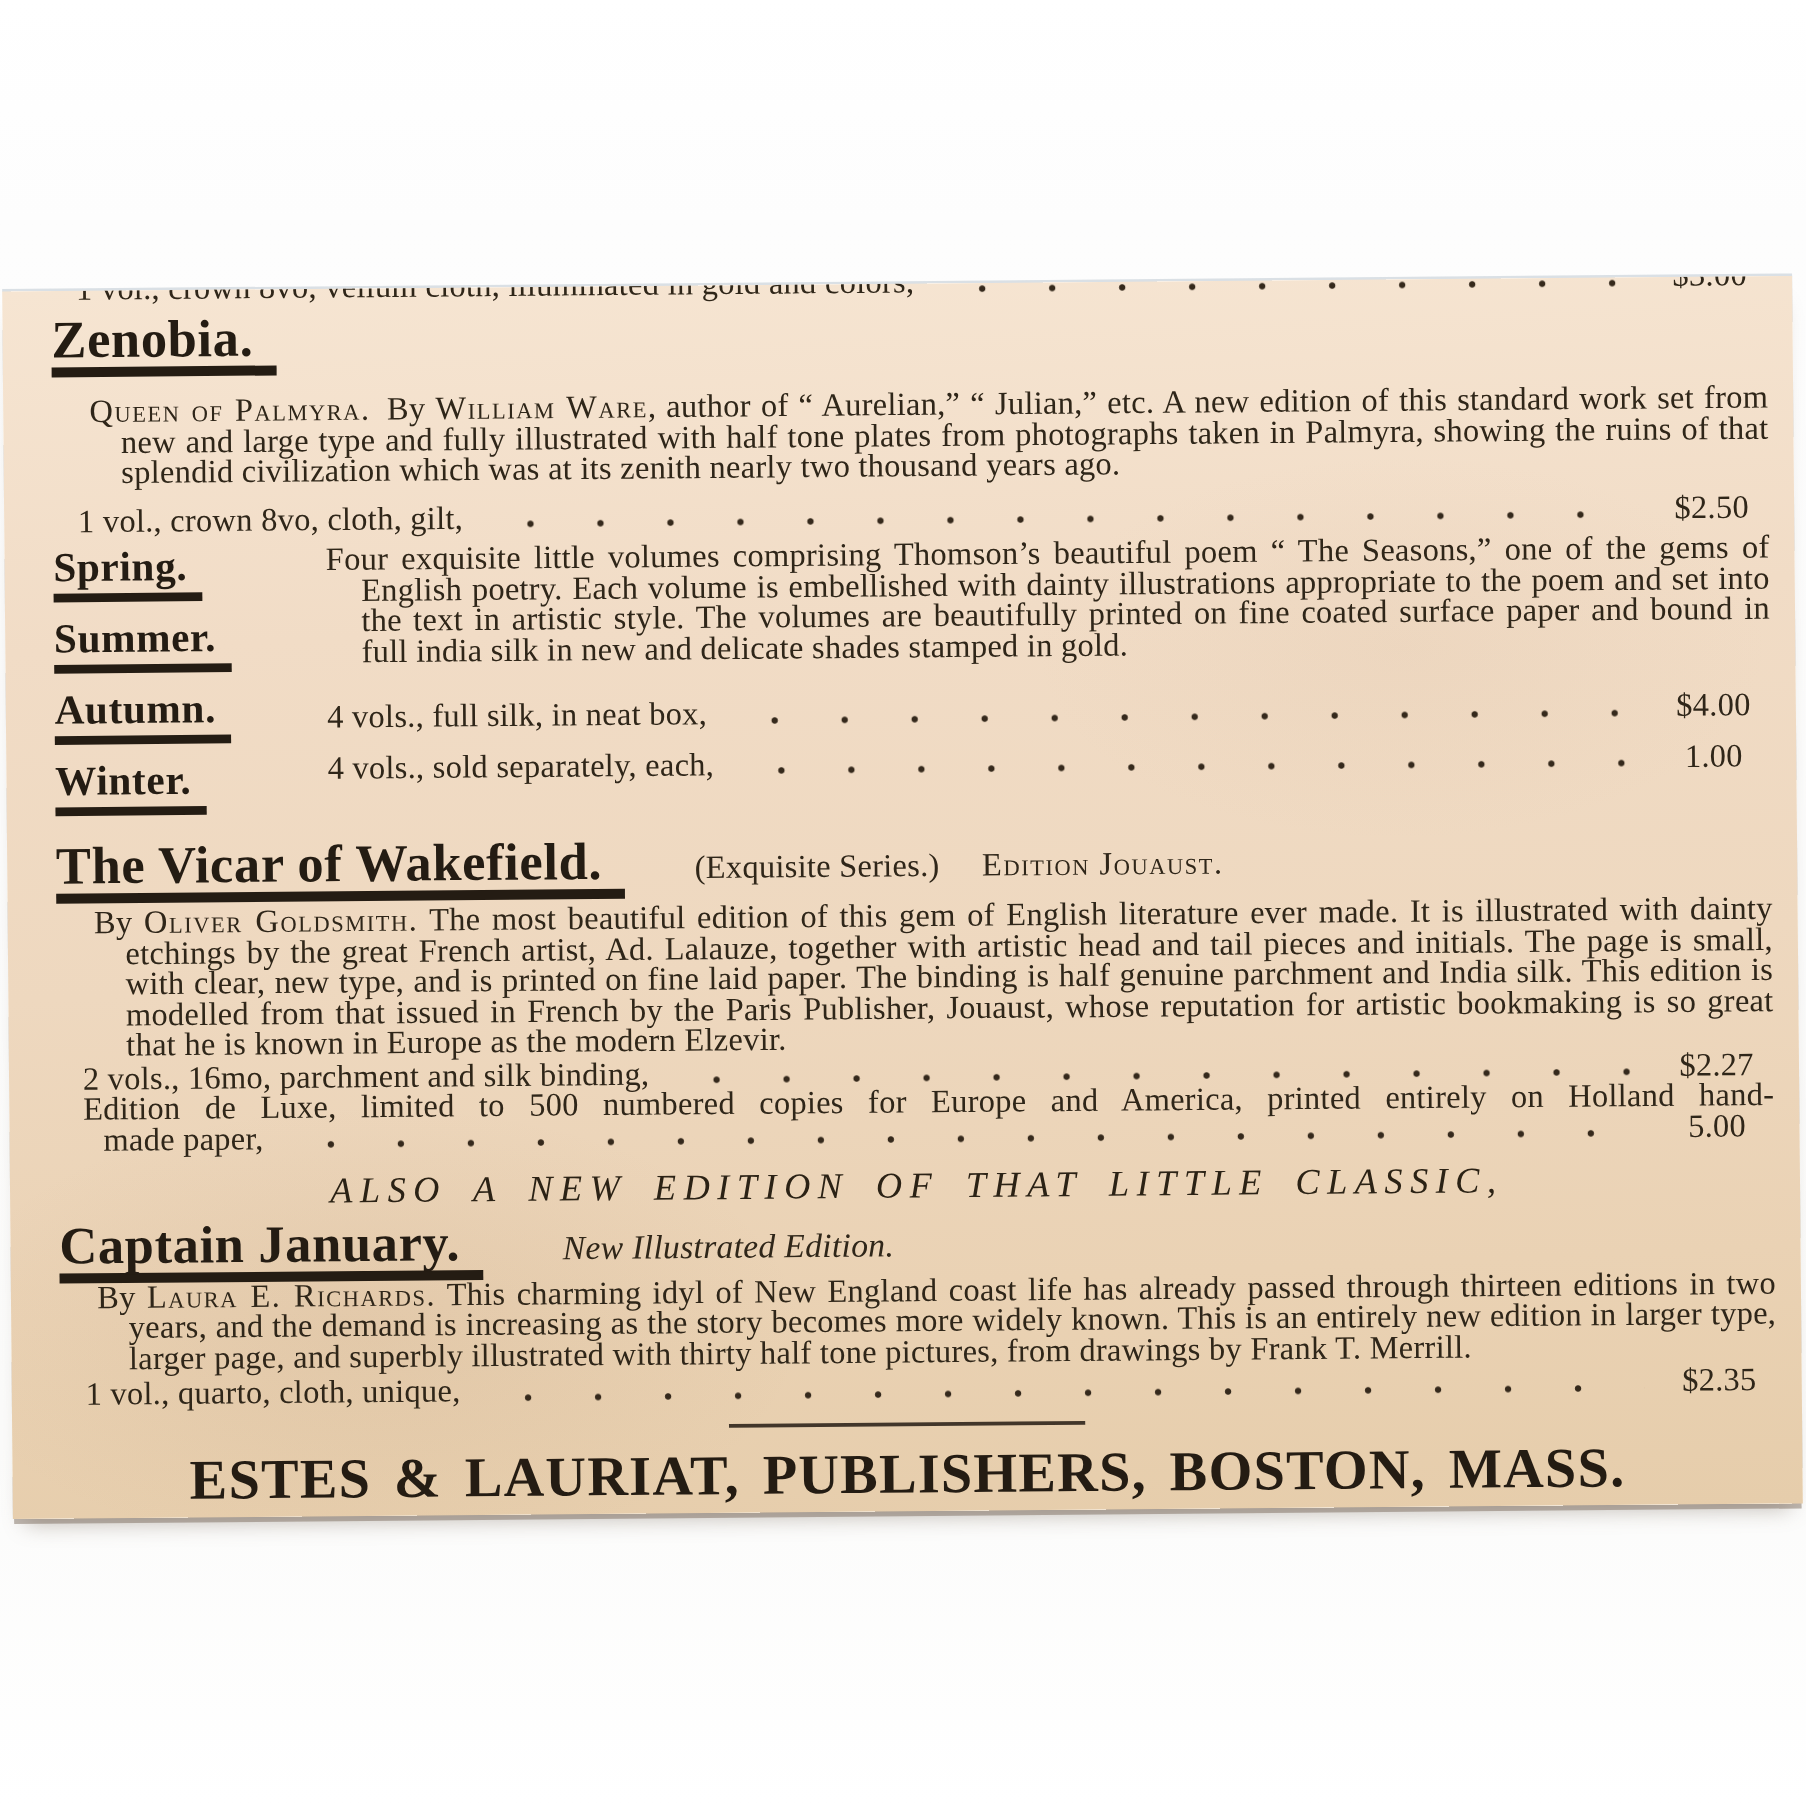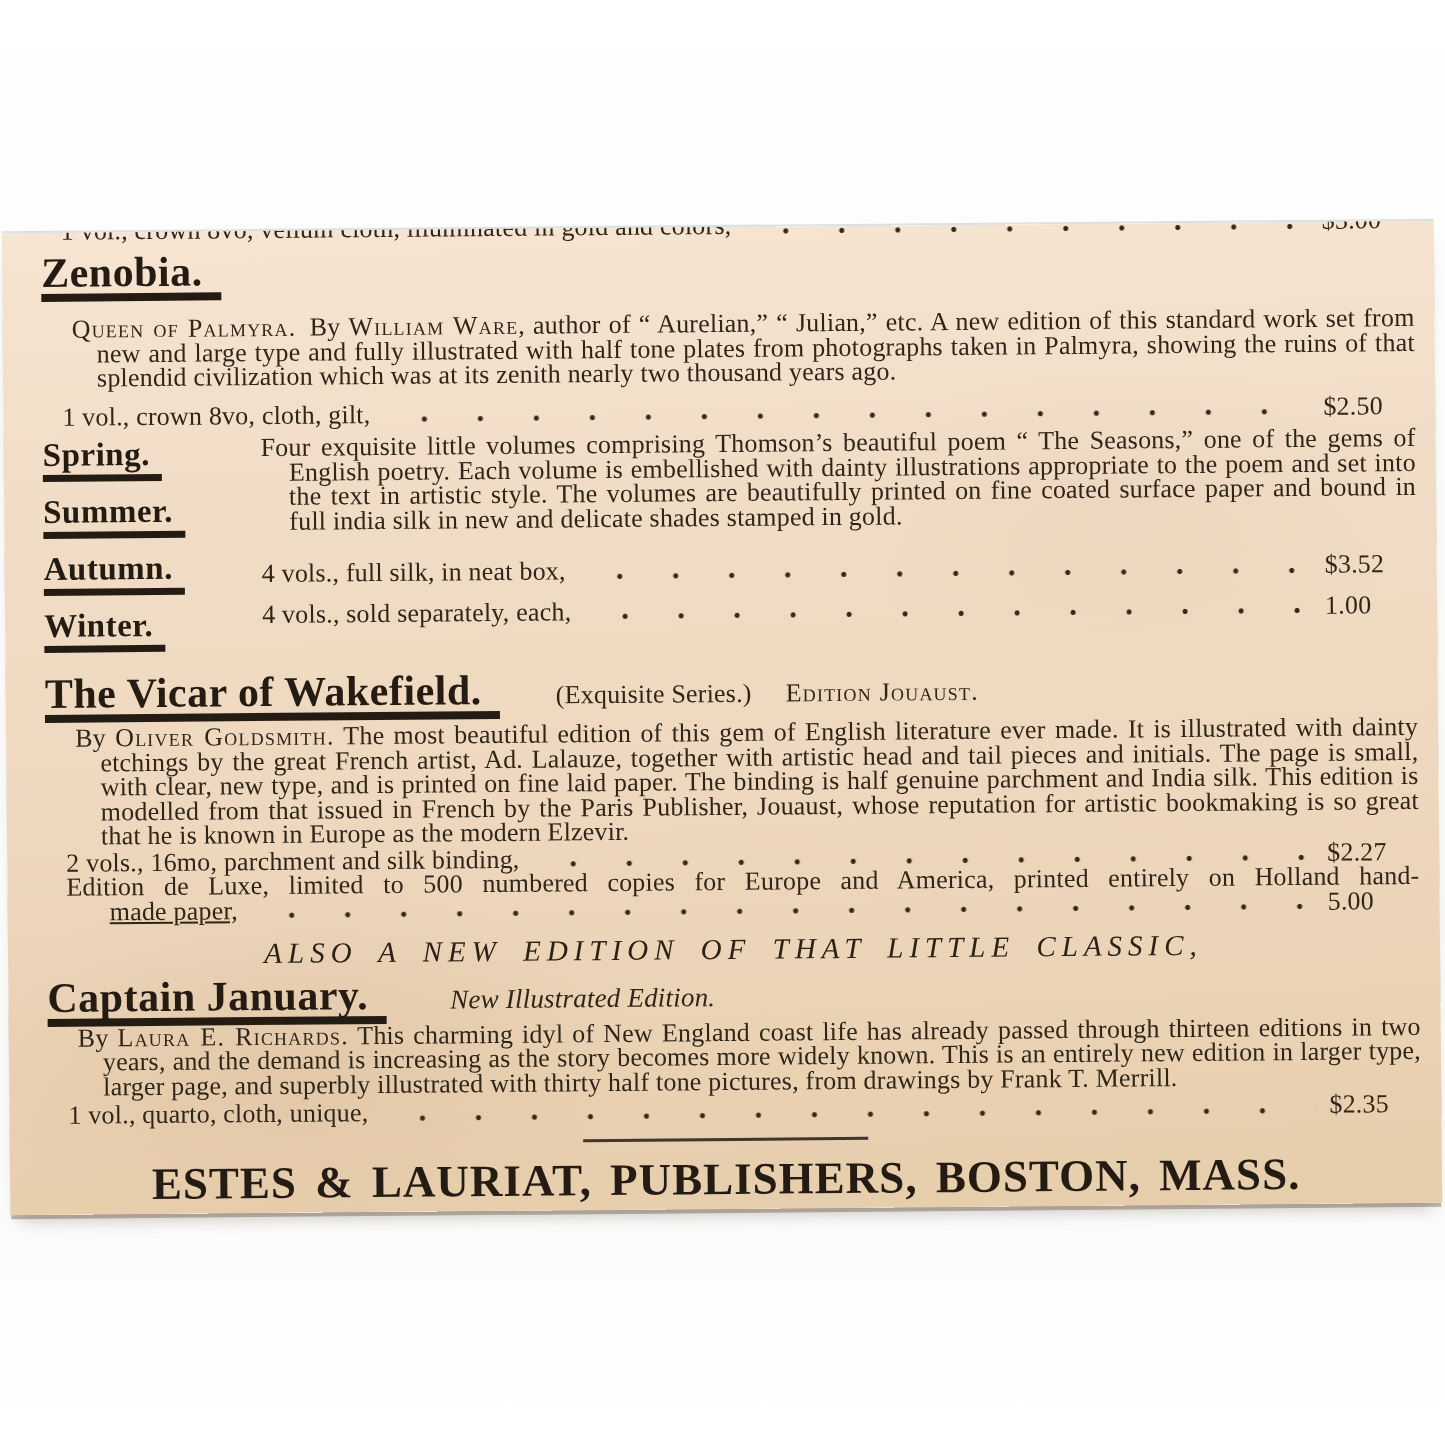--- a/index.html
+++ b/index.html
@@ -31,21 +31,21 @@
     margin:0 0 0 55px;
     padding:0;
     text-indent:-25px;
   }
   .price-row{display:flex;align-items:flex-end;margin-left:20px;}
   .price-row .label{white-space:nowrap;}
   .dots{
     flex:1;height:24px;margin:0 14px 0 26px;
     background:radial-gradient(circle,#35291c 0 2.2px,rgba(0,0,0,0) 2.9px) left bottom/56px 15px repeat-x;
   }
-  .price{min-width:92px;text-align:left;white-space:nowrap;}
+  .price{min-width:92px;text-align:center;white-space:nowrap;}
 
   
   .head-lg{
     font-size:42px;line-height:36px;font-weight:bold;color:#241c13;
     letter-spacing:0.5px;margin:0;
   }
   .head-lg .underbar{display:inline-block;border-bottom:8px solid #241c13;padding:0 18px 3px 0;}
   .head-season{
     font-size:33px;line-height:34px;font-weight:bold;color:#241c13;
     margin:0 0 13px 0;letter-spacing:0.5px;
@@ -65,21 +65,21 @@
   .season-para{padding-left:34px;text-indent:-28px;text-align:justify;margin:0;}
   .season-price1{margin-top:28px;margin-left:6px;}
   .season-price2{margin-top:16px;margin-left:6px;}
 
   .vicar-row{margin-top:10px;}
   .series-note{margin-left:56px;font-size:26px;white-space:nowrap;}
   .edition-note{margin-left:34px;font-size:26px;white-space:nowrap;}
   .vicar-para{margin-top:4px;}
   .vicar-price{margin-top:2px;}
   .deluxe-line{margin-left:20px;text-align:justify;text-align-last:justify;}
-  .deluxe-row .label{margin-left:43px;text-decoration:underline;}
+  .deluxe-row .label{margin-left:16px;}
 
   .also-line{
     margin-top:18px;text-align:center;font-style:italic;color:#2b2215;
     font-size:29px;letter-spacing:6px;word-spacing:8px;white-space:nowrap;
   }
 
   .captain-row{margin-top:12px;}
   .side-italic{margin-left:64px;font-size:27px;font-style:italic;white-space:nowrap;}
   .captain-para{margin-top:0px;}
   .captain-price{margin-top:4px;}
@@ -122,21 +122,21 @@
           <div class="head-season"><span class="underbar-s">Spring.</span></div>
           <div class="head-season"><span class="underbar-s">Summer.</span></div>
           <div class="head-season"><span class="underbar-s">Autumn.</span></div>
           <div class="head-season"><span class="underbar-s">Winter.</span></div>
         </div>
         <div class="season-body">
           <p class="season-para">Four exquisite little volumes comprising Thomson’s beautiful poem “ The Seasons,” one of the gems of English poetry.  Each volume is embellished with dainty illustrations appropriate to the poem and set into the text in artistic style.  The volumes are beautifully printed on fine coated surface paper and bound in full india silk in new and delicate shades stamped in gold.</p>
           <div class="price-row season-price1">
             <span class="label">4 vols., full silk, in neat box,</span>
             <span class="dots"></span>
-            <span class="price">$3.52</span>
+            <span class="price">$4.00</span>
           </div>
           <div class="price-row season-price2">
             <span class="label">4 vols., sold separately, each,</span>
             <span class="dots"></span>
             <span class="price">1.00</span>
           </div>
         </div>
       </div>
 
       <div class="head-row vicar-row">

